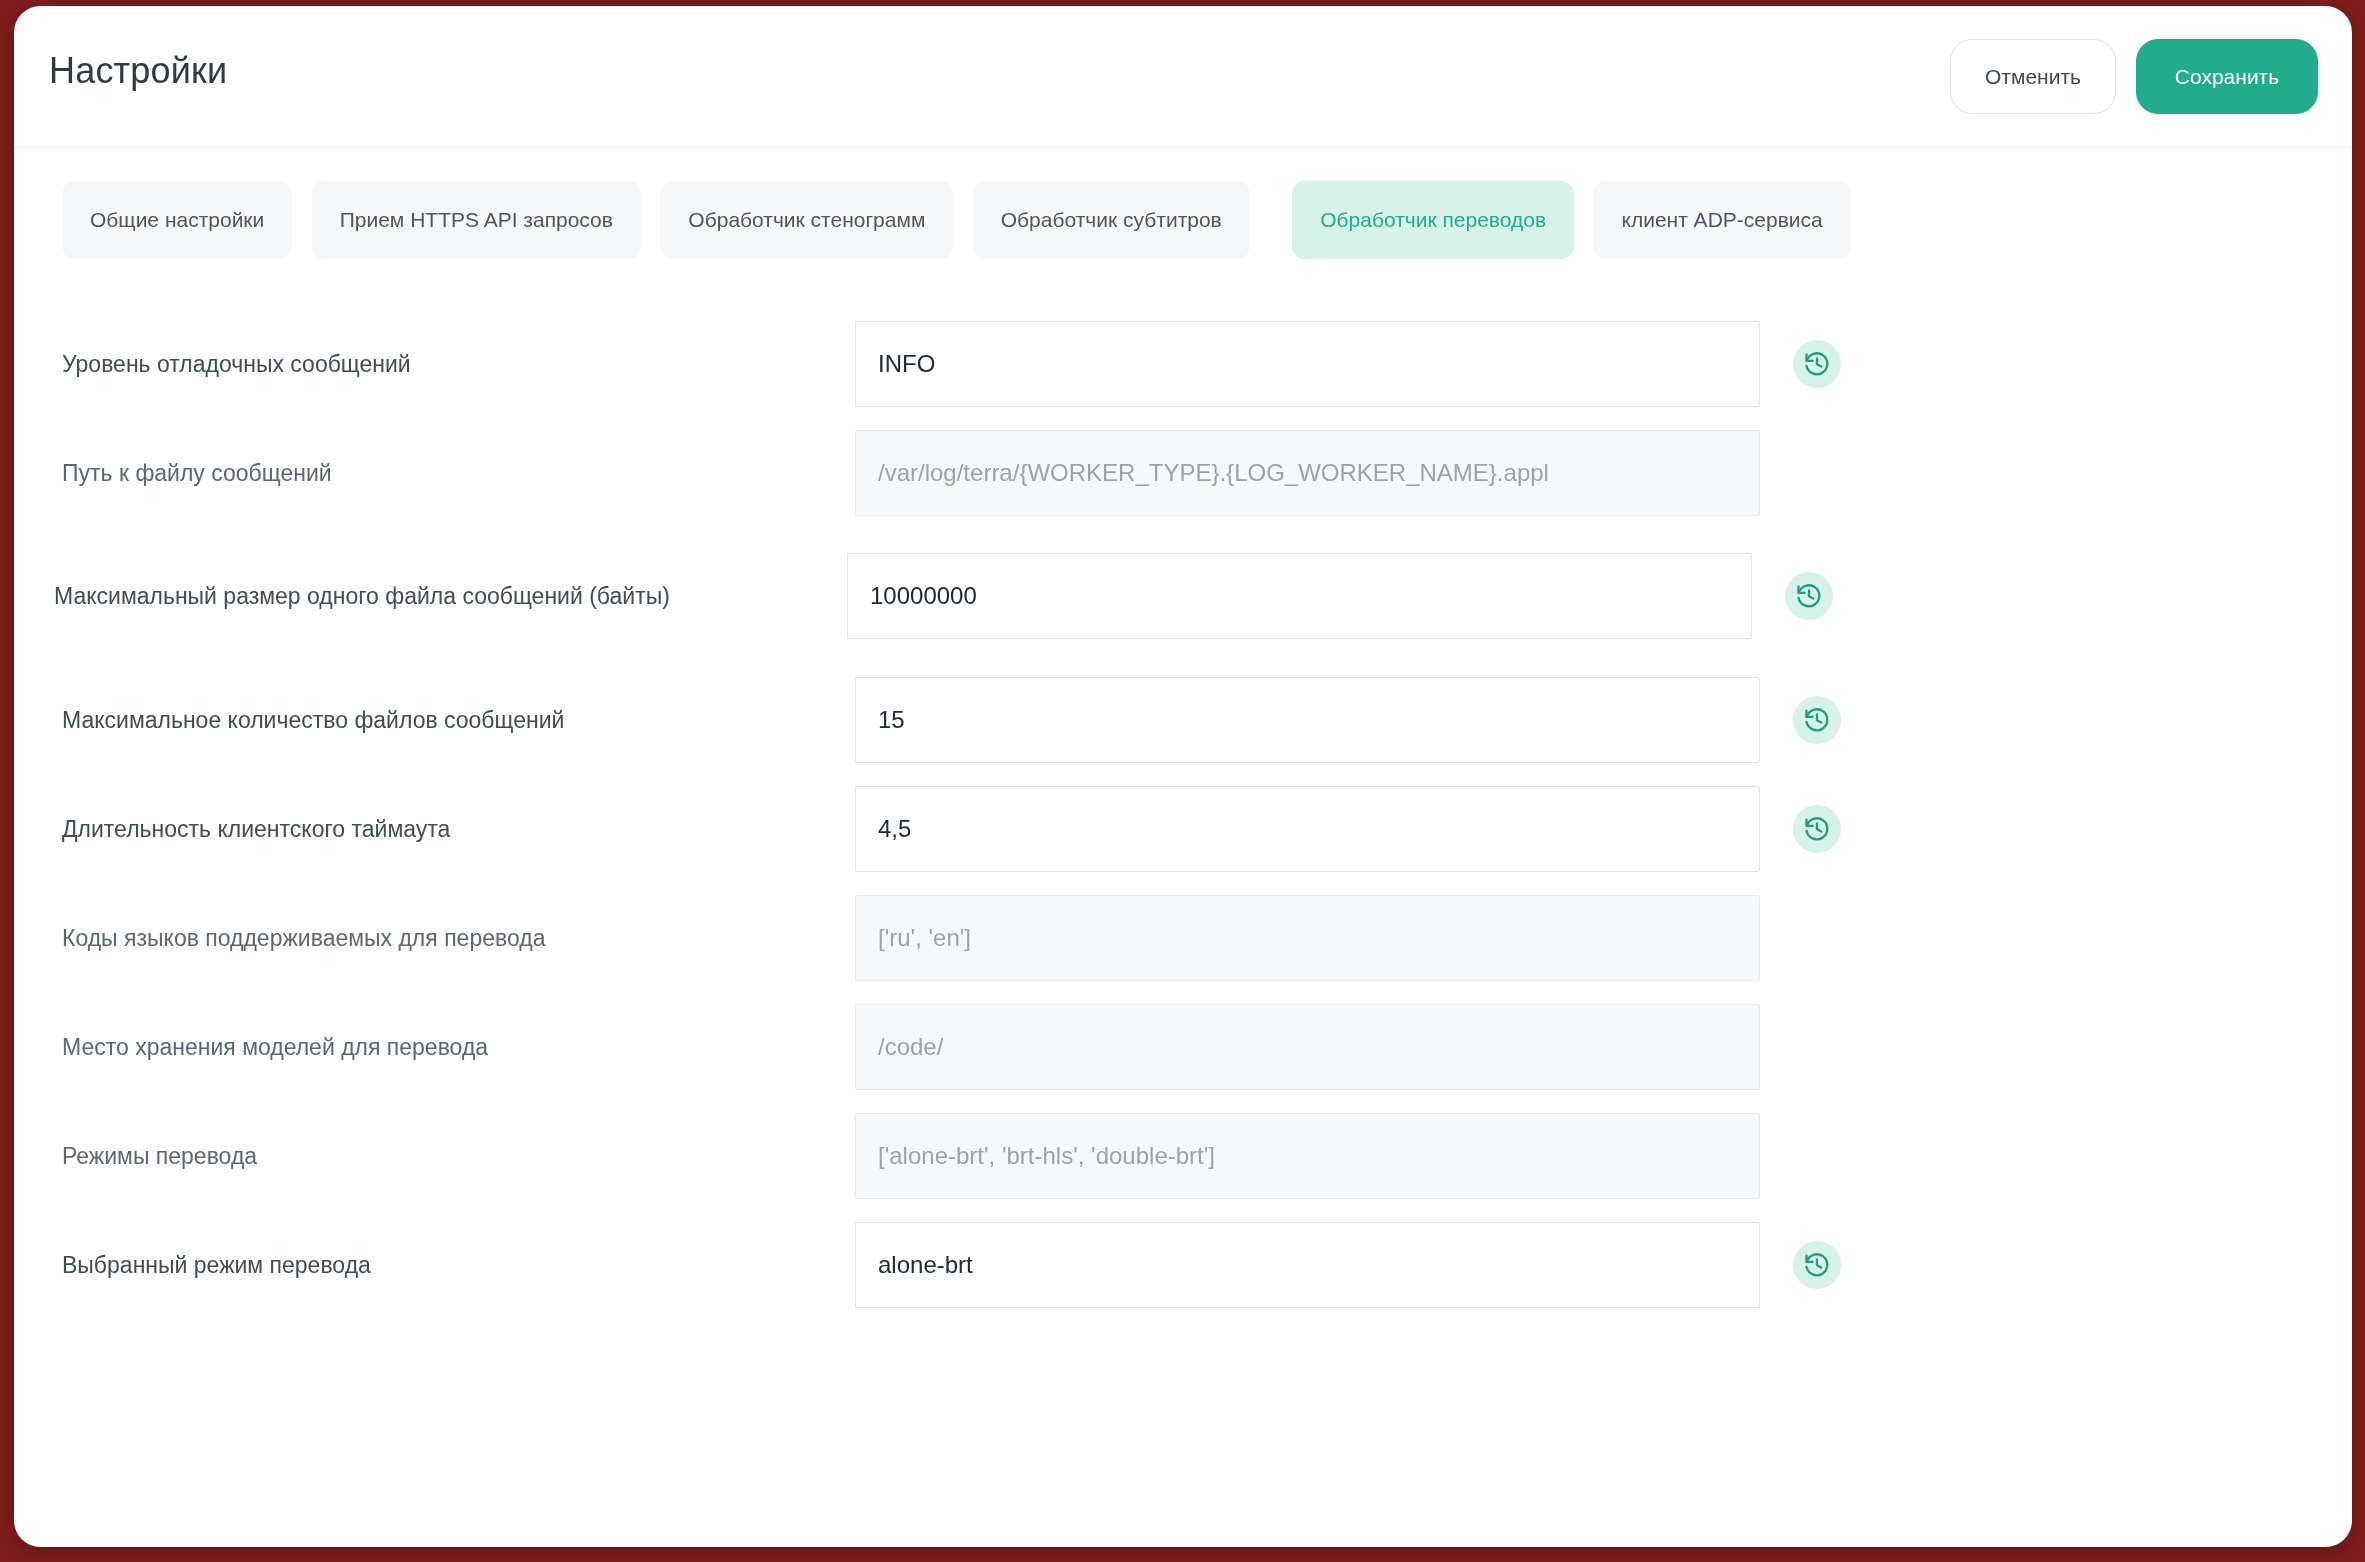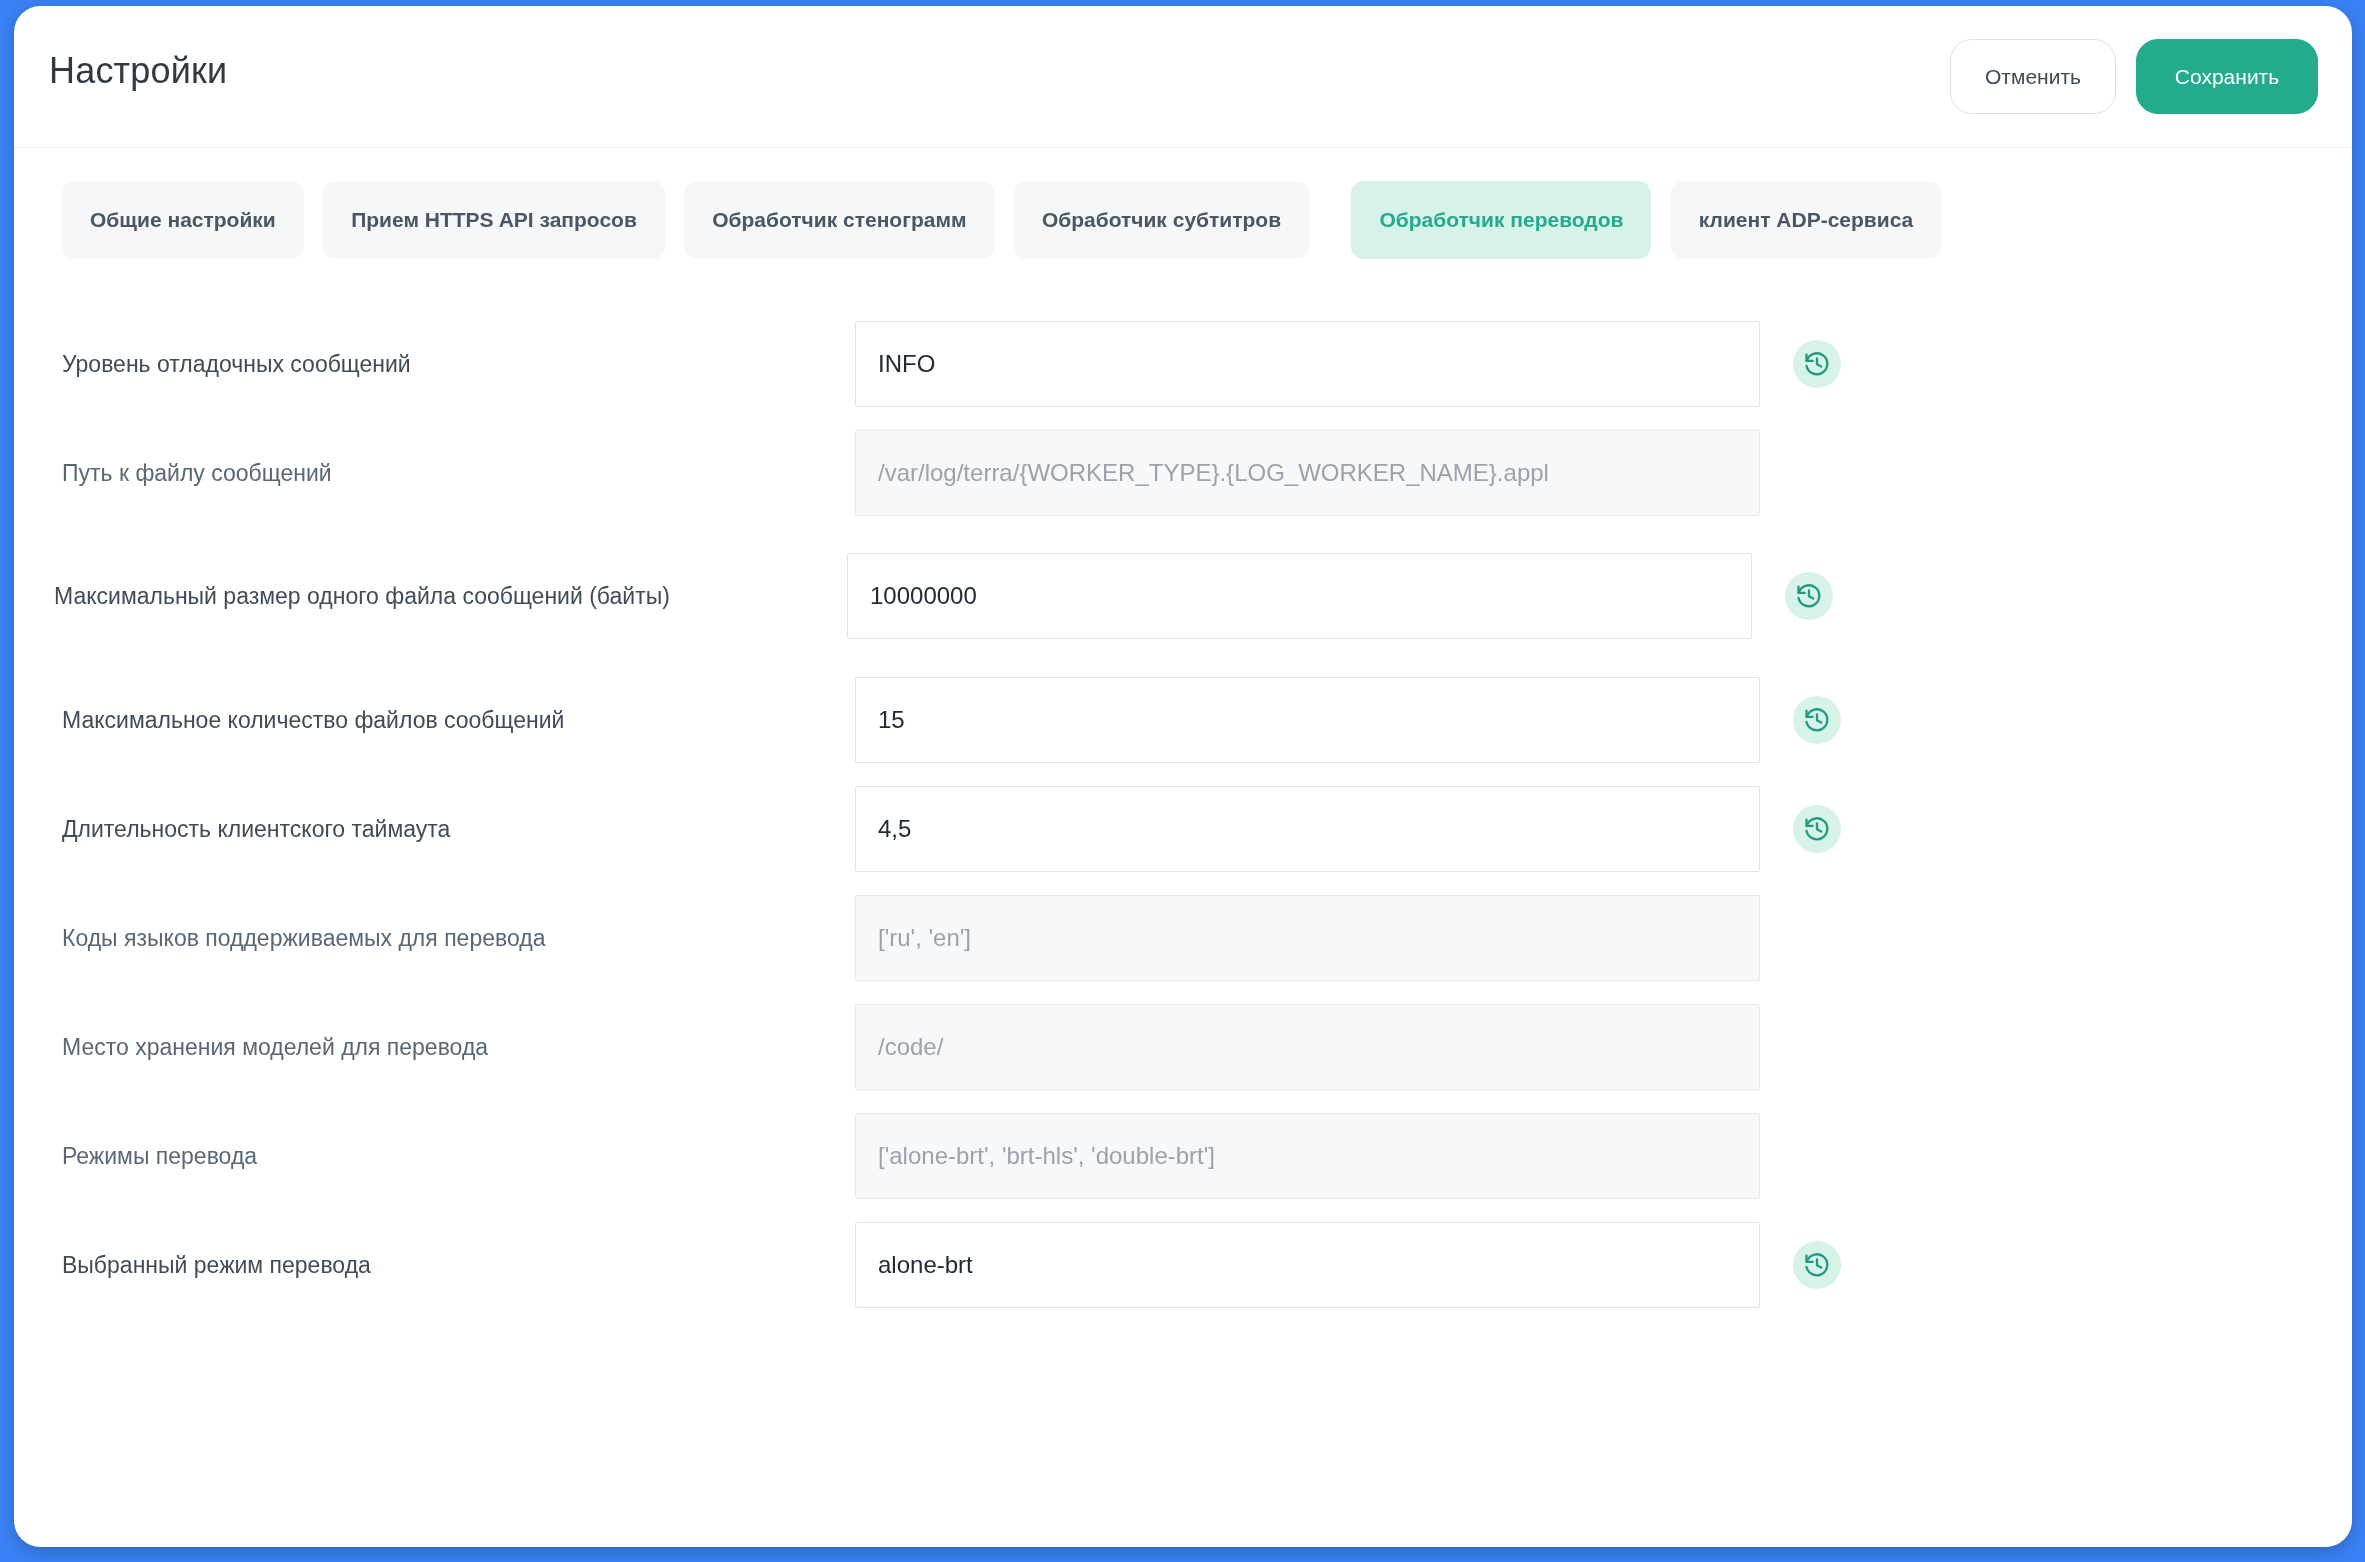--- a/index.html
+++ b/index.html
@@ -6,21 +6,21 @@
     margin: 0;
     padding: 0;
     background: #3d5448;
     font-family: "Liberation Sans", sans-serif;
   }
   #page {
     position: relative;
     width: 2366px;
     height: 1563px;
     overflow: hidden;
-    background: #3b82f6;
+    background: #7f1d1d;
   }
   .card {
     position: absolute;
     left: 14px;
     top: 6.2px;
     width: 2338px;
     height: 1541px;
     background: #ffffff;
     border-radius: 26.4px;
     box-shadow: 0 4.7px 17px rgba(0,0,0,0.22);
@@ -91,21 +91,20 @@
     border-radius: 12.4px;
     background: #f5f7f9;
     color: #4b5663;
     font-size: 21px;
     display: flex;
     align-items: center;
     justify-content: center;
     white-space: nowrap;
     cursor: pointer;
     box-sizing: border-box;
-    font-weight: bold;
   }
   .tab.active {
     background: #d7f2e8;
     color: #22ab8c;
     margin-left: 23px;
   }
 
   
   .form {
     position: absolute;

